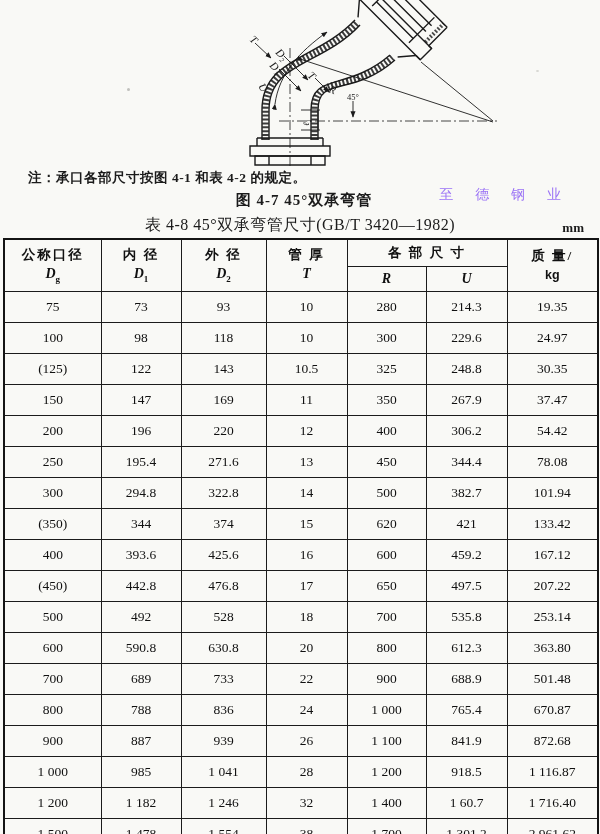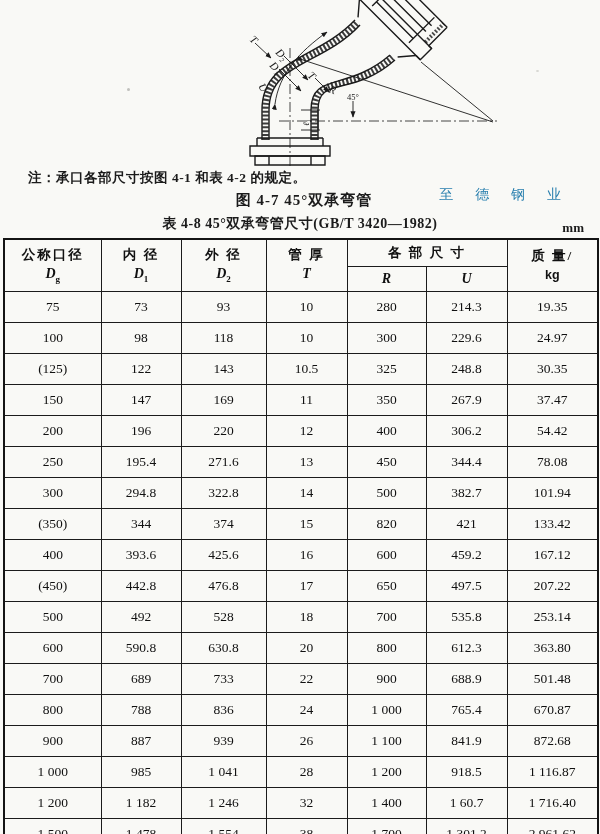--- a/index.html
+++ b/index.html
@@ -7,25 +7,25 @@
   .page{position:relative;width:600px;height:834px;background:#f9f9f6;overflow:hidden;color:#1b1b1b;}
 
   
   .diagram{position:absolute;left:225px;top:0;width:280px;height:170px;}
   .diagram text{font-family:"Liberation Serif","DejaVu Serif",serif;font-style:italic;font-size:11px;fill:#1b1b1b;}
   .diagram .small-lbl{font-size:8.5px;}
 
   
   .note{position:absolute;left:28px;top:169px;font-size:13.5px;font-weight:700;letter-spacing:.5px;}
   .fig-caption{position:absolute;left:4px;top:191px;width:600px;text-align:center;font-size:15px;font-weight:700;letter-spacing:1px;}
-  .tbl-caption{position:absolute;left:0;top:215px;width:600px;text-align:center;font-size:14px;font-weight:700;letter-spacing:.5px;}
+  .tbl-caption{position:absolute;left:0;top:215px;width:600px;text-align:center;font-size:16px;font-weight:400;letter-spacing:.5px;}
   .unit{position:absolute;right:16px;top:220px;font-size:13px;font-weight:700;}
 
   
-  .watermark{position:absolute;right:30px;top:186px;text-align:center;color:#0369a1;pointer-events:none;}
+  .watermark{position:absolute;right:30px;top:186px;text-align:center;color:#8b5cf6;pointer-events:none;}
   .wm-company{font-size:14px;letter-spacing:9px;font-family:"Liberation Sans",sans-serif;opacity:.85;}
   .wm-phone{font-size:18px;letter-spacing:3px;font-family:"Liberation Sans",sans-serif;opacity:.85;margin-top:2px;}
 
   
   table.dim{position:absolute;left:3px;top:238px;width:594px;border-collapse:collapse;table-layout:fixed;
             border:2.5px solid #141414;}
   table.dim th,table.dim td{border:1.6px solid #1c1c1c;text-align:center;vertical-align:middle;
             font-size:13.5px;color:#111;padding:0;}
   table.dim thead th{font-weight:700;margin-left:12px;}
   .cn{font-family:"Liberation Serif","DejaVu Serif",serif;letter-spacing:2px;font-size:13.5px;line-height:1.5;}
@@ -225,21 +225,21 @@
           <td>14</td>
           <td>500</td>
           <td>382.7</td>
           <td>101.94</td>
         </tr>
         <tr>
           <td>(350)</td>
           <td>344</td>
           <td>374</td>
           <td>15</td>
-          <td>820</td>
+          <td>620</td>
           <td>421</td>
           <td>133.42</td>
         </tr>
         <tr>
           <td>400</td>
           <td>393.6</td>
           <td>425.6</td>
           <td>16</td>
           <td>600</td>
           <td>459.2</td>

